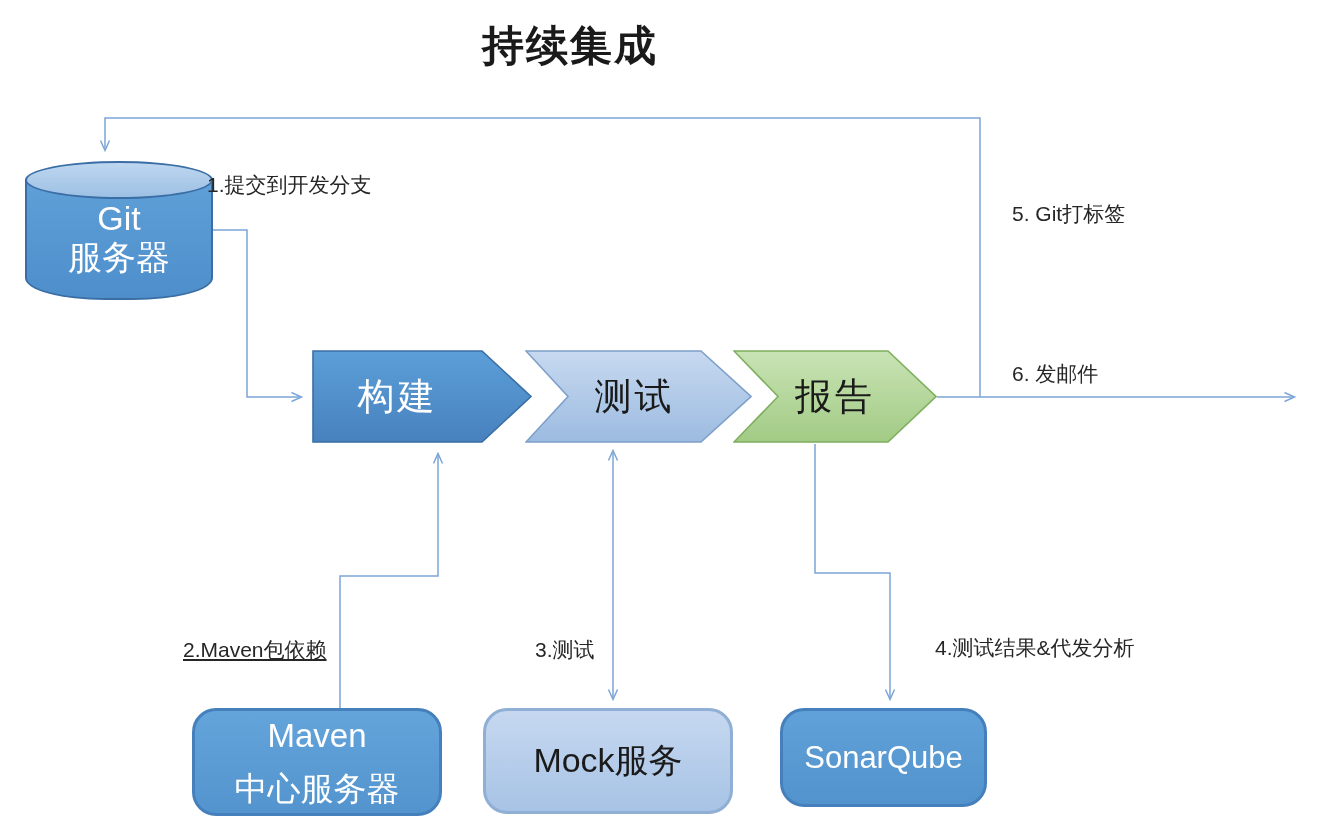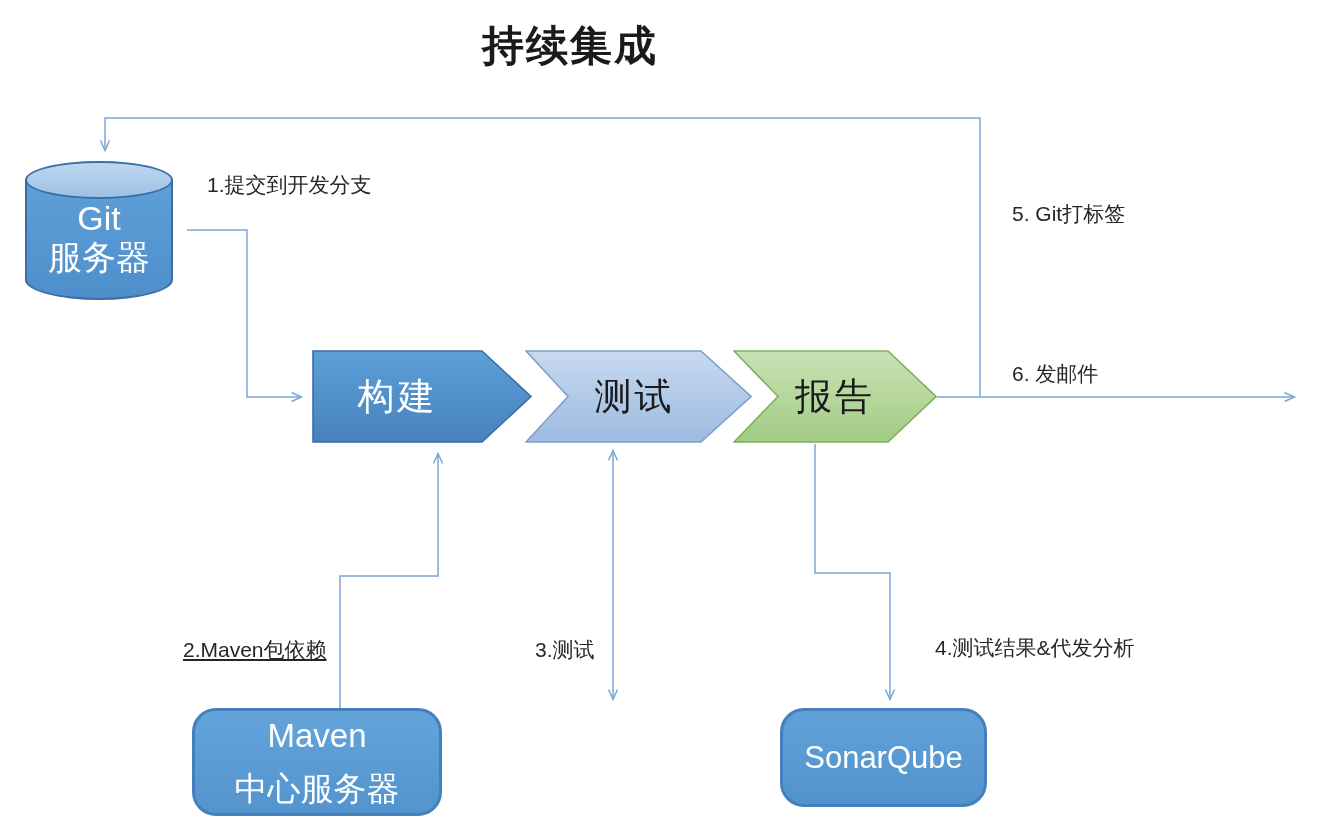--- a/index.html
+++ b/index.html
@@ -12,21 +12,21 @@
   
   .title {
     left:330px; top:18px; width:480px; text-align:center;
     font-size:42px; font-weight:600; color:#1a1a1a; letter-spacing:2px;
   }
 
   
   #connectors { left:0; top:0; width:1321px; height:834px; }
 
   
-  .cylinder { left:25px; top:161px; width:148px; height:139px; }
+  .cylinder { left:25px; top:161px; width:188px; height:139px; }
   .cyl-body {
     position:absolute; left:0; right:0; top:18px; bottom:0;
     background:linear-gradient(#5FA0D8,#4E8ECB);
     border:2px solid #3A6EA5; border-top:none;
     border-radius:0 0 80px 80px / 0 0 22px 22px;
     box-sizing:border-box;
   }
   .cyl-top {
     position:absolute; left:0; right:0; top:0; height:38px;
     background:linear-gradient(#BED7F0,#9DC0E4);
@@ -160,20 +160,23 @@
       </defs>
       <path d="M1,1 L155,1 L203,46.5 L155,92 L1,92 L45,46.5 Z" fill="url(#gReport)" stroke="#7FAF5E" stroke-width="1.6"></path>
     </svg>
     <div class="chev-label">报告</div>
   </div>
 
   <div class="abs node-box box-maven">
     <span>Maven</span>
     <span>中心服务器</span>
   </div>
+  <div class="abs node-box box-mock">
+    <span>Mock服务</span>
+  </div>
   <div class="abs node-box box-sonar">
     <span>SonarQube</span>
   </div>
 
   <div class="abs step step1">1.提交到开发分支</div>
   <div class="abs step step2">2.Maven包依赖</div>
   <div class="abs step step3">3.测试</div>
   <div class="abs step step4">4.测试结果&amp;代发分析</div>
   <div class="abs step step5">5. Git打标签</div>
   <div class="abs step step6">6. 发邮件</div>

